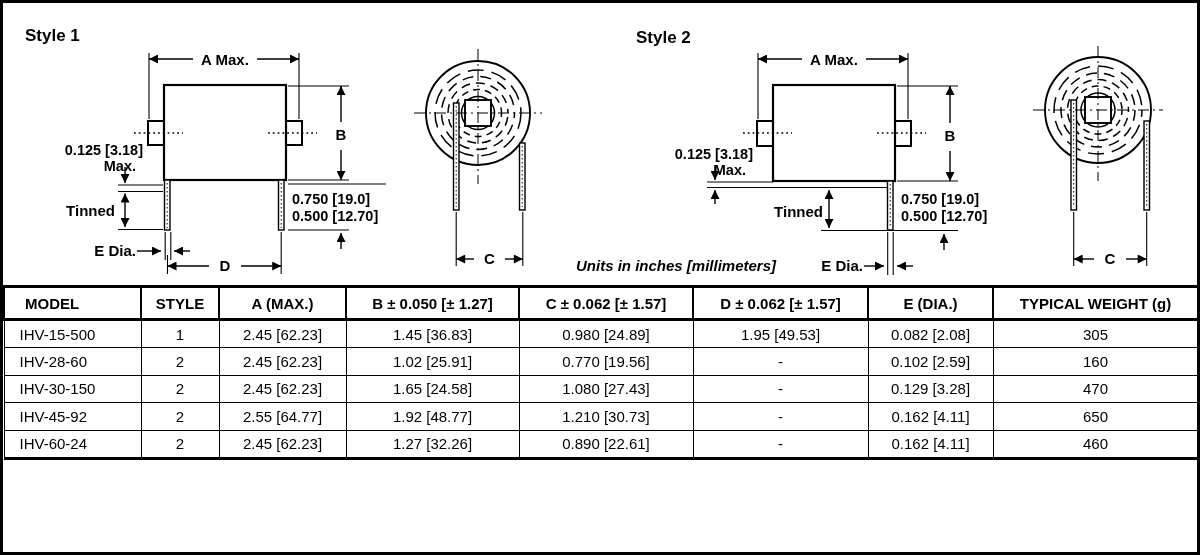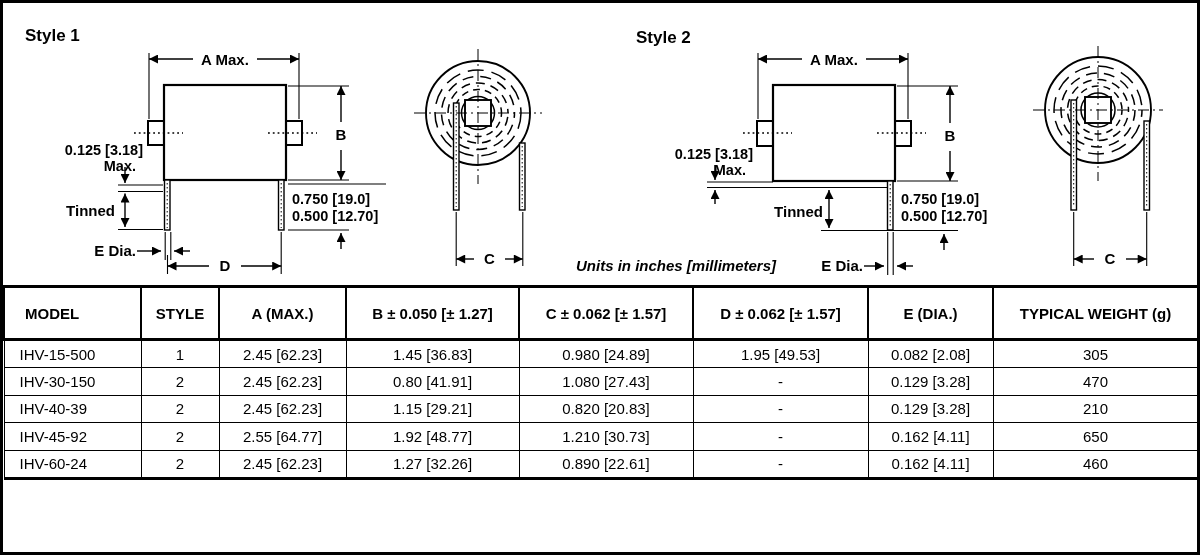--- a/index.html
+++ b/index.html
@@ -24,21 +24,21 @@
     width:1194px;
     border-collapse:collapse;
     table-layout:fixed;
     background:#fff;
   }
   table.spec { border-top:3px solid #000; border-bottom:3px solid #000; }
   table.spec th {
     border:2px solid #000;
     border-bottom:3px solid #000;
     font-size:15px; font-weight:bold;
-    height:24px; padding:13px 2px;
+    height:24px; padding:3px 2px;
     text-align:center; white-space:nowrap;
     color:#000;
   }
   table.spec td {
     border:1.5px solid #000;
     font-size:15px; color:#000;
     height:26.4px; padding:0 2px;
     text-align:center; white-space:nowrap;
   }
   table.spec th.col-0 { text-align:left; padding-left:20px; }
@@ -234,38 +234,38 @@
           <td class="col-0">IHV-15-500</td>
           <td class="col-1">1</td>
           <td class="col-2">2.45 [62.23]</td>
           <td class="col-3">1.45 [36.83]</td>
           <td class="col-4">0.980 [24.89]</td>
           <td class="col-5">1.95 [49.53]</td>
           <td class="col-6">0.082 [2.08]</td>
           <td class="col-7">305</td>
         </tr>
         <tr>
+          <td class="col-0">IHV-28-60</td>
+          <td class="col-1">2</td>
+          <td class="col-2">2.45 [62.23]</td>
+          <td class="col-3">1.02 [25.91]</td>
+          <td class="col-4">0.770 [19.56]</td>
+          <td class="col-5">-</td>
+          <td class="col-6">0.102 [2.59]</td>
+          <td class="col-7">160</td>
+        </tr>
+        <tr>
           <td class="col-0">IHV-30-150</td>
           <td class="col-1">2</td>
           <td class="col-2">2.45 [62.23]</td>
-          <td class="col-3">0.80 [41.91]</td>
+          <td class="col-3">1.65 [24.58]</td>
           <td class="col-4">1.080 [27.43]</td>
           <td class="col-5">-</td>
           <td class="col-6">0.129 [3.28]</td>
           <td class="col-7">470</td>
-        </tr>
-        <tr>
-          <td class="col-0">IHV-40-39</td>
-          <td class="col-1">2</td>
-          <td class="col-2">2.45 [62.23]</td>
-          <td class="col-3">1.15 [29.21]</td>
-          <td class="col-4">0.820 [20.83]</td>
-          <td class="col-5">-</td>
-          <td class="col-6">0.129 [3.28]</td>
-          <td class="col-7">210</td>
         </tr>
         <tr>
           <td class="col-0">IHV-45-92</td>
           <td class="col-1">2</td>
           <td class="col-2">2.55 [64.77]</td>
           <td class="col-3">1.92 [48.77]</td>
           <td class="col-4">1.210 [30.73]</td>
           <td class="col-5">-</td>
           <td class="col-6">0.162 [4.11]</td>
           <td class="col-7">650</td>

